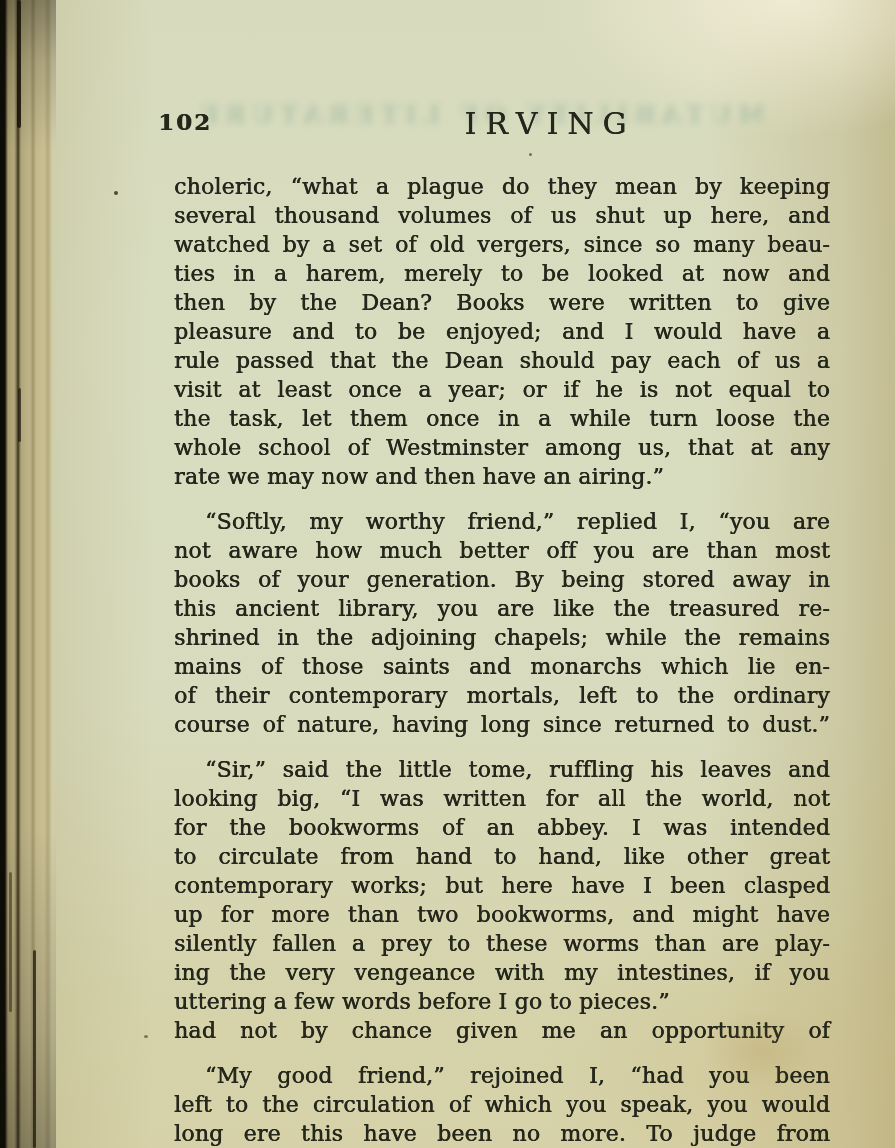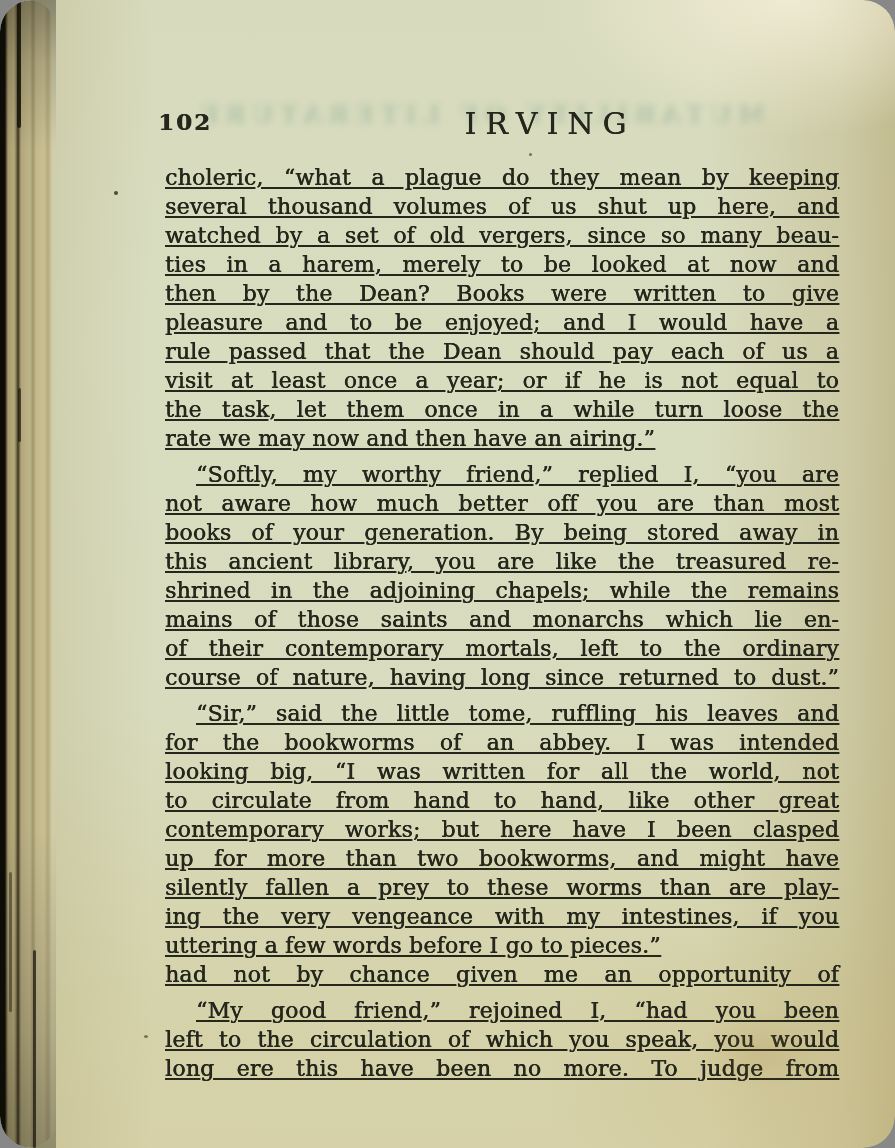--- a/index.html
+++ b/index.html
@@ -1,16 +1,16 @@
 <!DOCTYPE html>
 <html style="--paper: #d7dabc; --paper-edge-tan: #cfc39a; --ink: #25271c; --binding-tan: #b2a77b; --binding-dark: #17140b; --ghost: #8aab97;"><head>
 <meta charset="utf-8">
 <style>
   html, body { margin: 0; padding: 0; background: #888; }
-  * { box-sizing: border-box; border-radius: 32px; }
+  * { box-sizing: border-box; }
 
   .scan {
     position: relative;
     width: 895px;
     height: 1148px;
     overflow: hidden;
     font-family: "DejaVu Serif", "Liberation Serif", serif;
     background:
       radial-gradient(ellipse 340px 190px at 88% 0%, rgba(241,236,213,0.95), rgba(241,236,213,0) 72%),
       radial-gradient(ellipse 300px 220px at 84% 93%, rgba(203,183,126,0.30), rgba(203,183,126,0) 70%),
@@ -72,21 +72,21 @@
     pointer-events: none; user-select: none;
   }
 
   
   .textblock {
     position: absolute; left: 158px; top: 156px; width: 688px;
     color: var(--ink,#25271c);
     font-size: 22px; line-height: 29px; letter-spacing: 0.2px;
     text-shadow: 0.45px 0 0 currentColor, 0 0 0.5px rgba(37,39,28,0.55);
   }
-  .para { margin: 7px; text-decoration: underline; }
+  .para { margin: 16px; }
   .line { text-align: justify; text-align-last: justify; white-space: normal; }
   .line.short { text-align-last: left; }
   .line.indent { text-indent: 31px; }
 
   
   .speck { position: absolute; background: #2a281a; border-radius: 50%; }
   .s1 { left: 114px; top: 191px;  width: 4px; height: 4px; opacity: .8; }
   .s2 { left: 529px; top: 153px;  width: 3px; height: 3px; opacity: .6; }
   .s3 { left: 144px; top: 1035px; width: 4px; height: 3px; opacity: .55; }
   .stain {
@@ -118,36 +118,37 @@
       <div class="para">
         <div class="line">choleric, “what a plague do they mean by keeping</div>
         <div class="line">several thousand volumes of us shut up here, and</div>
         <div class="line">watched by a set of old vergers, since so many beau-</div>
         <div class="line">ties in a harem, merely to be looked at now and</div>
         <div class="line">then by the Dean?  Books were written to give</div>
         <div class="line">pleasure and to be enjoyed; and I would have a</div>
         <div class="line">rule passed that the Dean should pay each of us a</div>
         <div class="line">visit at least once a year; or if he is not equal to</div>
         <div class="line">the task, let them once in a while turn loose the</div>
+        <div class="line">whole school of Westminster among us, that at any</div>
         <div class="line short">rate we may now and then have an airing.”</div>
       </div>
       <div class="para">
         <div class="line indent">“Softly, my worthy friend,” replied I, “you are</div>
         <div class="line">not aware how much better off you are than most</div>
         <div class="line">books of your generation.  By being stored away in</div>
         <div class="line">this ancient library, you are like the treasured re-</div>
         <div class="line">shrined in the adjoining chapels; while the remains</div>
         <div class="line">mains of those saints and monarchs which lie en-</div>
         <div class="line">of their contemporary mortals, left to the ordinary</div>
         <div class="line">course of nature, having long since returned to dust.”</div>
       </div>
       <div class="para">
         <div class="line indent">“Sir,” said the little tome, ruffling his leaves and</div>
+        <div class="line">looking big, “I was written for all the world, not</div>
         <div class="line">for the bookworms of an abbey.  I was intended</div>
-        <div class="line">looking big, “I was written for all the world, not</div>
         <div class="line">to circulate from hand to hand, like other great</div>
         <div class="line">contemporary works; but here have I been clasped</div>
         <div class="line">up for more than two bookworms, and might have</div>
         <div class="line">silently fallen a prey to these worms than are play-</div>
         <div class="line">ing the very vengeance with my intestines, if you</div>
         <div class="line short">uttering a few words before I go to pieces.”</div>
         <div class="line">had not by chance given me an opportunity of</div>
       </div>
       <div class="para">
         <div class="line indent">“My good friend,” rejoined I, “had you been</div>

